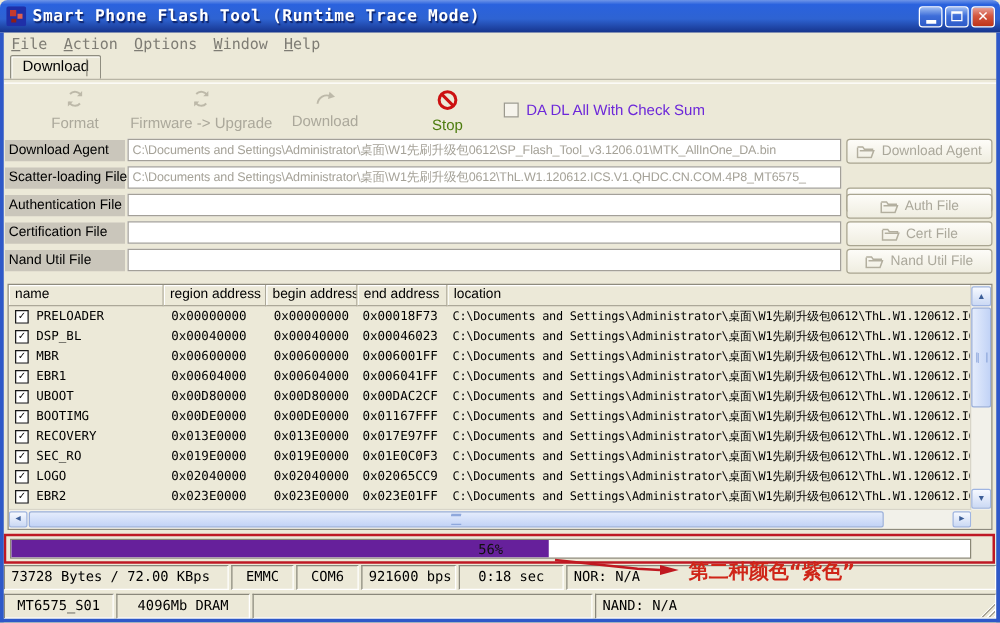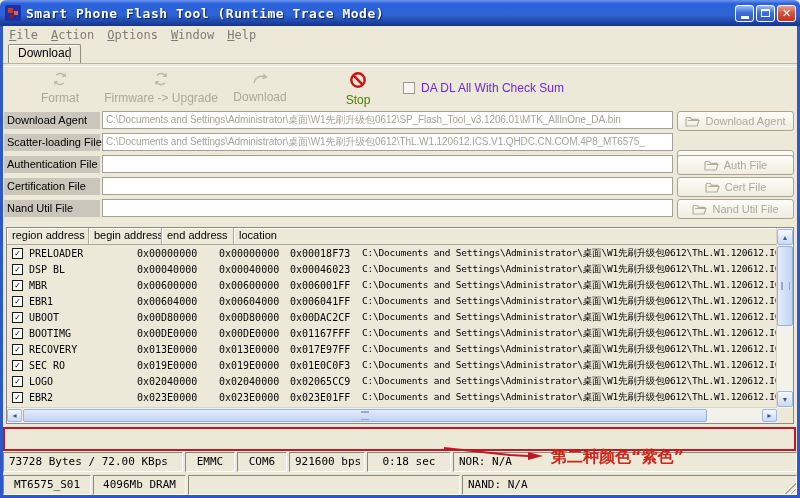--- a/index.html
+++ b/index.html
@@ -237,20 +237,21 @@
         <svg width="15" height="11" viewBox="0 0 15 11">
           <path d="M1 1.5h4.2l1.3 1.8H13v1.2" fill="none" stroke="#B3AF9F" stroke-width="1.2"></path>
           <path d="M2.8 4.5h11.2l-2 5.5H1L1 2" fill="none" stroke="#B3AF9F" stroke-width="1.2"></path>
         </svg>
         <span>Nand Util File</span>
       </button></div>
 
   
   <div id="table">
     <div class="thead">
+        <div class="th" style="width: 124px;">name</div>
         <div class="th" style="width: 82px;">region address</div>
         <div class="th" style="width: 73px;">begin address</div>
         <div class="th" style="width: 72px;">end address</div>
         <div class="th" style="flex: 1 1 0%;">location</div>
       </div>
     <div class="tbody">
         <div class="trow">
           <div class="c-name">
             <span class="cb">✓</span>
             <span>PRELOADER</span>
@@ -373,39 +374,43 @@
       <div class="sbtn" style="left:0; top:1px; width:15px; height:13px;">◄</div>
       <div class="hthumb">
           <span class="grip-h"></span>
         </div>
       <div class="sbtn" style="right:0; top:1px; width:15px; height:13px;">►</div>
     </div>
     <div class="corner"></div>
   </div>
 
   
+  <div class="progress">
+    <div class="progress-fill" style="width: 56%; background: rgb(102, 32, 155);"></div>
+    <div class="progress-label">56%</div>
+  </div>
 
   
   <div class="anno-rect"></div>
   <svg class="anno-arrow" width="112" height="20">
     <path d="M6 5 L72 12 L90 13" stroke="#C01820" stroke-width="2" fill="none"></path>
     <polygon points="90,9 105,13 90,17" fill="#C01820"></polygon>
   </svg>
   <div class="anno-text" style="color: rgb(207, 37, 24);">第二种颜色“紫色”</div>
 
   
   <div class="statusrow r1">
       <div class="scell" style="width: 180px;">73728 Bytes / 72.00 KBps</div>
       <div class="scell center" style="width: 50px;">EMMC</div>
       <div class="scell center" style="width: 50px;">COM6</div>
       <div class="scell center" style="width: 76px;">921600 bps</div>
       <div class="scell center" style="width: 84px;">0:18 sec</div>
       <div class="scell flex">NOR: N/A</div>
     </div>
   <div class="statusrow r2">
       <div class="scell center" style="width: 88px;">MT6575_S01</div>
-      <div class="scell center" style="width: 93px;">4096Mb DRAM</div>
+      <div class="scell center" style="width: 107px;">4096Mb DRAM</div>
       <div class="scell" style="width: 272px;"></div>
       <div class="scell flex">NAND: N/A</div>
     </div>
   <div class="grip"></div>
 
 </div>
 
 </body></html>

